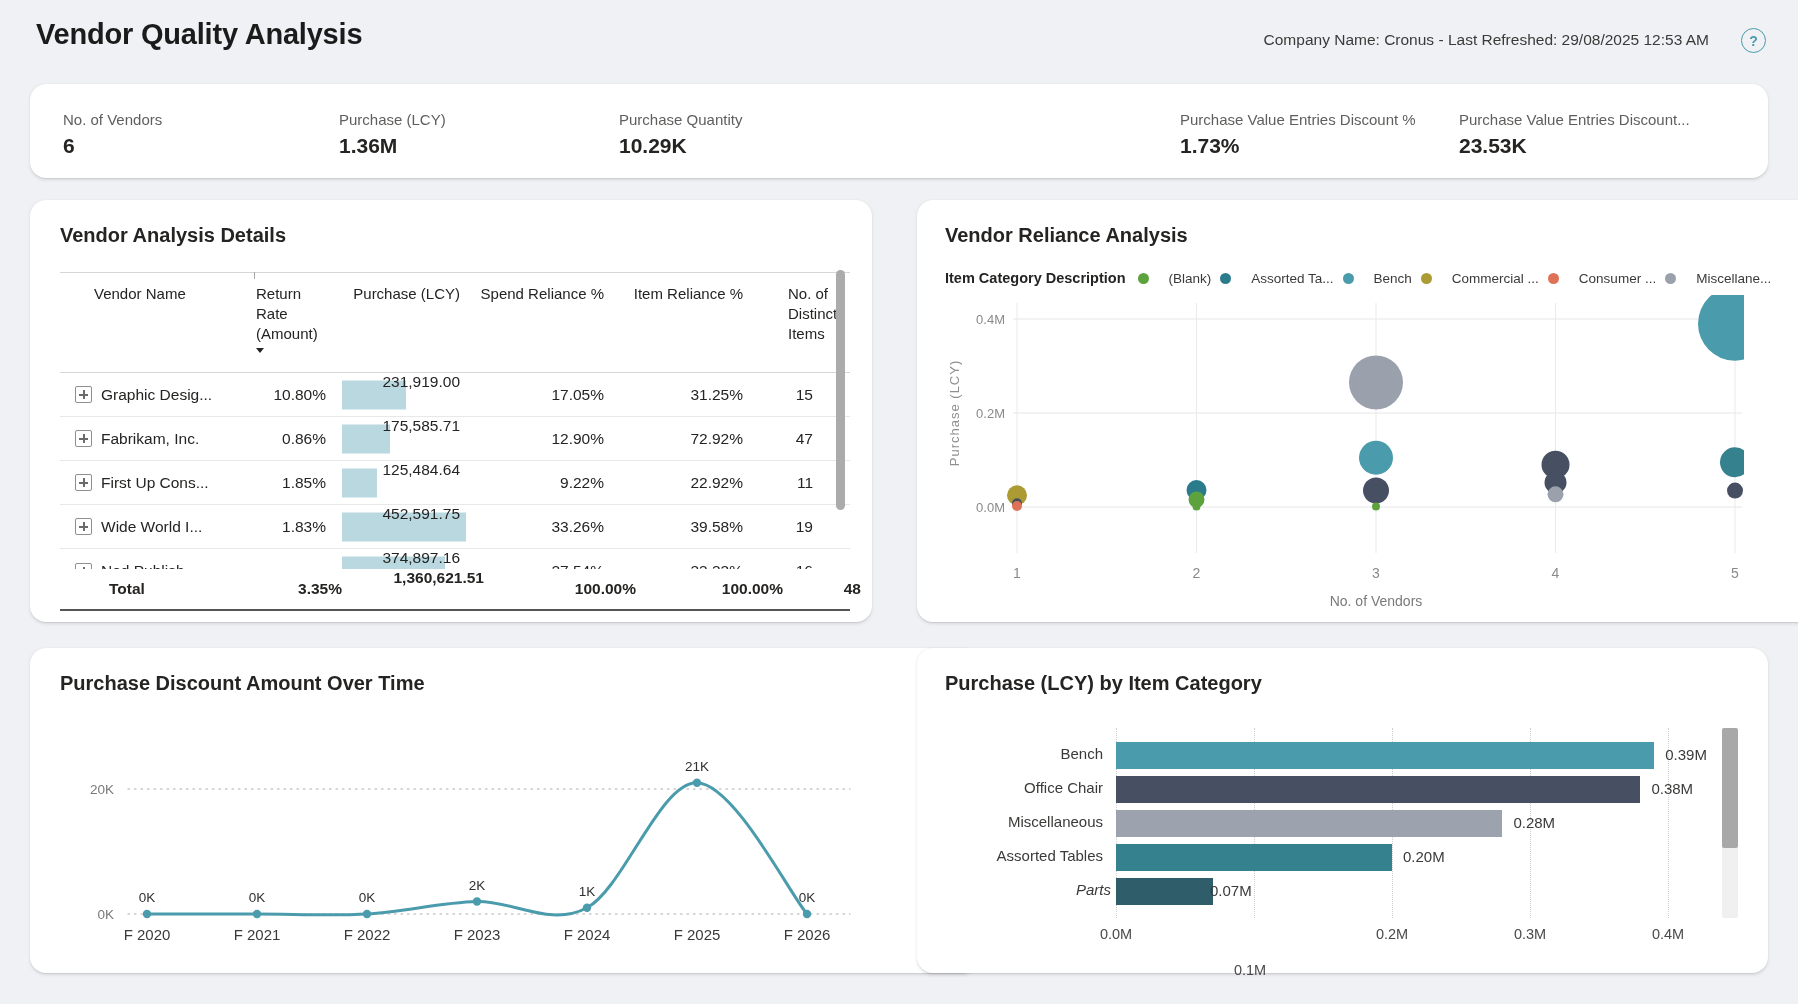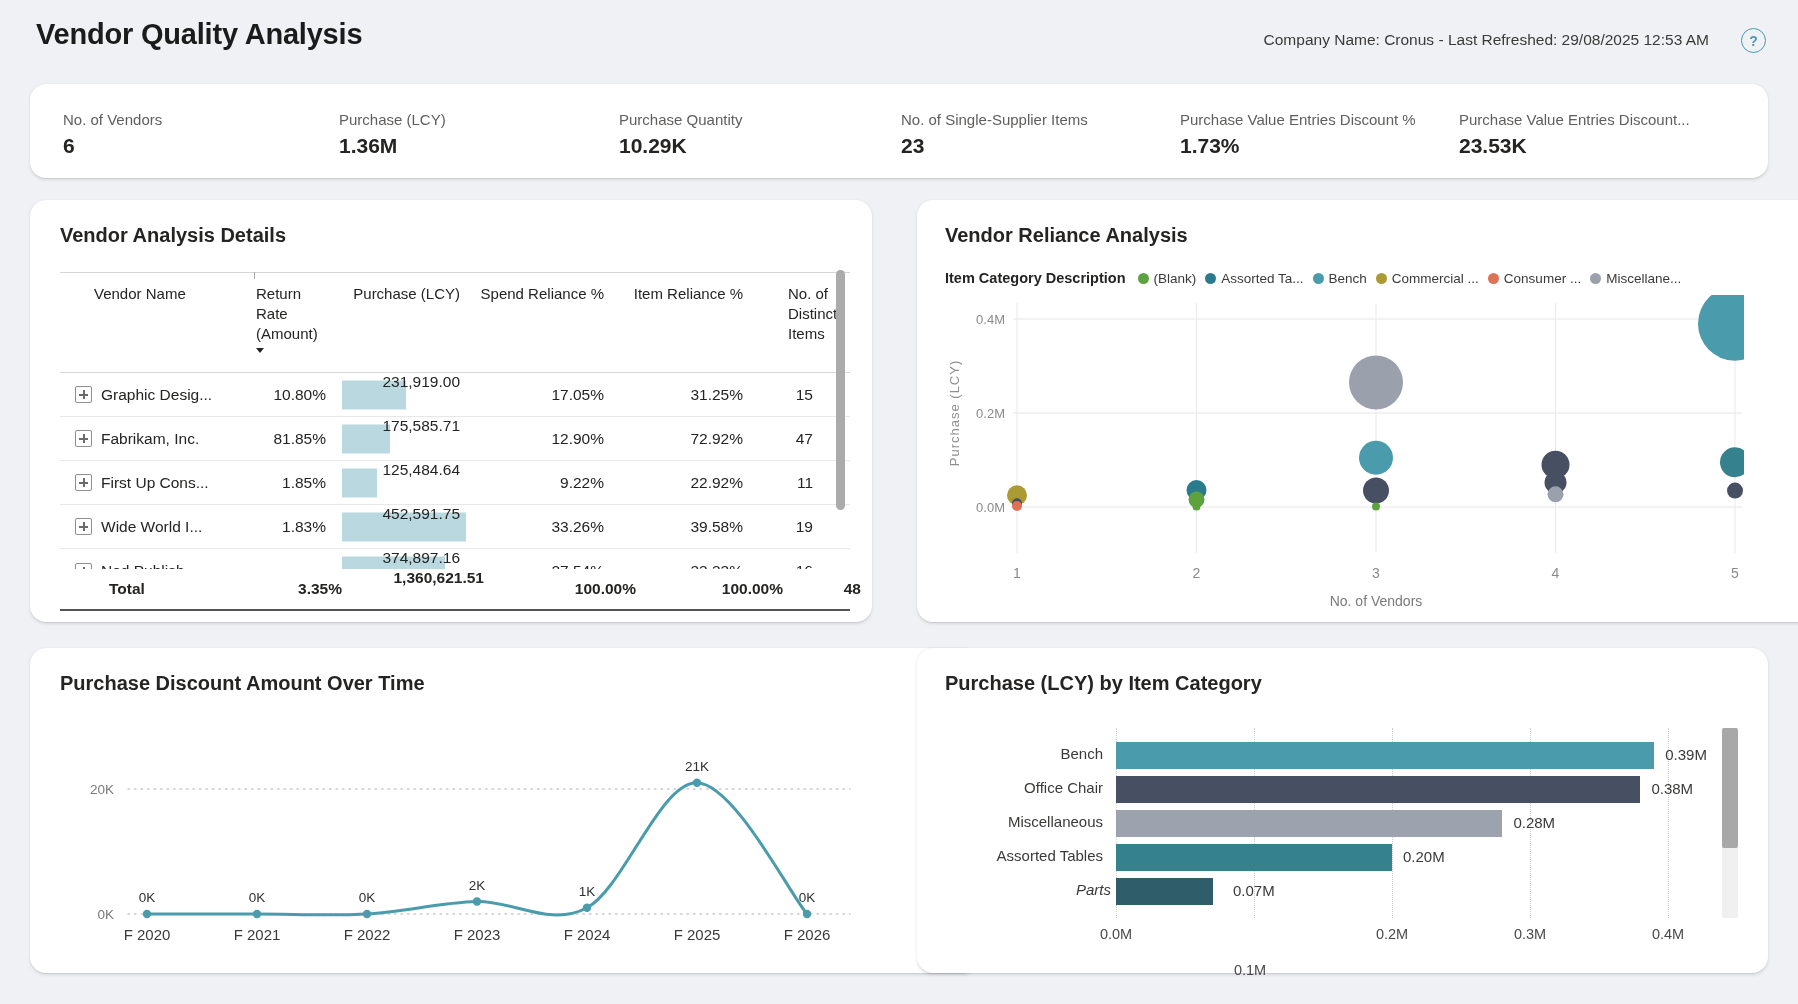--- a/index.html
+++ b/index.html
@@ -61,21 +61,21 @@
   .expand-btn::after  { top:3px; bottom:3px; left:7px; width:1.5px; }
   .pcell { position:relative; text-align:right; padding-right:6px; height:100%; display:flex; justify-content:flex-end; }
   .dbar { position:absolute; left:10px; top:50%; transform:translateY(-50%); height:29px; background:#b9d8e0; }
   .pcell .pval { position:relative; white-space:nowrap; }
   .cell-distinct { text-align:right; padding-right:37px; }
   .vscroll { position:absolute; right:27px; top:70px; width:9px; height:330px; }
   .vscroll-thumb { position:absolute; left:0; top:0; width:9px; height:240px; border-radius:5px; background:#ababab; cursor:grab; }
   
   .legend { position:absolute; left:28px; top:70px; right:14px; display:flex; align-items:center; font-size:13.5px; color:#3b3a39; }
   .legend-title { font-weight:600; font-size:14.5px; color:#252423; margin-right:12px; white-space:nowrap; }
-  .legend-item { display:flex; align-items:center; gap:5px; margin-right:9px; cursor:pointer; white-space:nowrap; }
+  .legend-item { display:flex; align-items:center; gap:20px; margin-right:9px; cursor:pointer; white-space:nowrap; }
   .legend-dot { width:11px; height:11px; border-radius:50%; flex:none; }
   .legend-arrow { margin-left:auto; width:0; height:0; border-left:9px solid #1f1f1f; border-top:7px solid transparent; border-bottom:7px solid transparent; cursor:pointer; }
   
   #scatter-svg { position:absolute; left:0; top:95px; }
   #line-svg    { position:absolute; left:0; top:70px; }
   #bar-chart   { position:absolute; left:28px; top:80px; width:800px; height:240px; }
   .bar-gridline { position:absolute; width:0; border-left:1.4px dotted #cfcfcf; top:0; height:190px; }
   .bar-cat-label { position:absolute; width:158px; text-align:right; font-size:15px; color:#3b3a39; white-space:nowrap; }
   .bar-rect { position:absolute; height:27px; cursor:pointer; }
   .bar-val-label { position:absolute; font-size:15px; color:#3b3a39; white-space:nowrap; }
@@ -98,24 +98,20 @@
       <div class="kpi-value">6</div>
     </div>
   <div class="kpi" style="left:309px">
       <div class="kpi-label">Purchase (LCY)</div>
       <div class="kpi-value">1.36M</div>
     </div>
   <div class="kpi" style="left:589px">
       <div class="kpi-label">Purchase Quantity</div>
       <div class="kpi-value">10.29K</div>
     </div>
-  <div class="kpi" style="left:871px">
-      <div class="kpi-label">No. of Single-Supplier Items</div>
-      <div class="kpi-value">23</div>
-    </div>
   <div class="kpi" style="left:1150px">
       <div class="kpi-label">Purchase Value Entries Discount %</div>
       <div class="kpi-value">1.73%</div>
     </div>
   <div class="kpi" style="left:1429px">
       <div class="kpi-label">Purchase Value Entries Discount...</div>
       <div class="kpi-value">23.53K</div>
     </div>
 </section>
 
@@ -142,21 +138,21 @@
           <span class="pval">231,919.00</span>
         </div>
       <div class="col-r">17.05%</div>
       <div class="col-r" style="padding-right:7px">31.25%</div>
       <div class="cell-distinct">15</div>
     </div>
 
     <div class="vt-grid vt-row">
       <div class="expand-btn"></div>
       <div class="cell-name">Fabrikam, Inc.</div>
-      <div class="col-r">81.85%</div>
+      <div class="col-r">0.86%</div>
       <div class="pcell">
           <div class="dbar" style="width: 48.36px;"></div>
           <span class="pval">175,585.71</span>
         </div>
       <div class="col-r">12.90%</div>
       <div class="col-r" style="padding-right:7px">72.92%</div>
       <div class="cell-distinct">47</div>
     </div>
 
     <div class="vt-grid vt-row">
@@ -344,18 +340,18 @@
       <div class="bar-rect" style="left: 171px; top: 47.5px; width: 524.4px; background: rgb(71, 79, 99);"></div>
       <div class="bar-val-label" style="left: 706.4px; top: 52px;">0.38M</div>
       <div class="bar-cat-label" style="left: 0px; top: 85px;">Miscellaneous</div>
       <div class="bar-rect" style="left: 171px; top: 81.5px; width: 386.4px; background: rgb(157, 163, 174);"></div>
       <div class="bar-val-label" style="left: 568.4px; top: 86px;">0.28M</div>
       <div class="bar-cat-label" style="left: 0px; top: 119px;">Assorted Tables</div>
       <div class="bar-rect" style="left: 171px; top: 115.5px; width: 276px; background: rgb(53, 130, 142);"></div>
       <div class="bar-val-label" style="left: 458px; top: 120px;">0.20M</div>
       <div class="bar-cat-label" style="left: 8px; top: 153px; font-style: italic;">Parts</div>
       <div class="bar-rect" style="left: 171px; top: 149.5px; width: 96.6px; background: rgb(47, 93, 105);"></div>
-      <div class="bar-val-label" style="left: 288px; top: 154px;">0.07M</div>
+      <div class="bar-val-label" style="left: 265px; top: 154px;">0.07M</div>
       <div class="bar-scroll-track">
         <div class="bar-scroll-thumb"></div>
       </div>
     </div>
 </section>
 
 </body></html>

